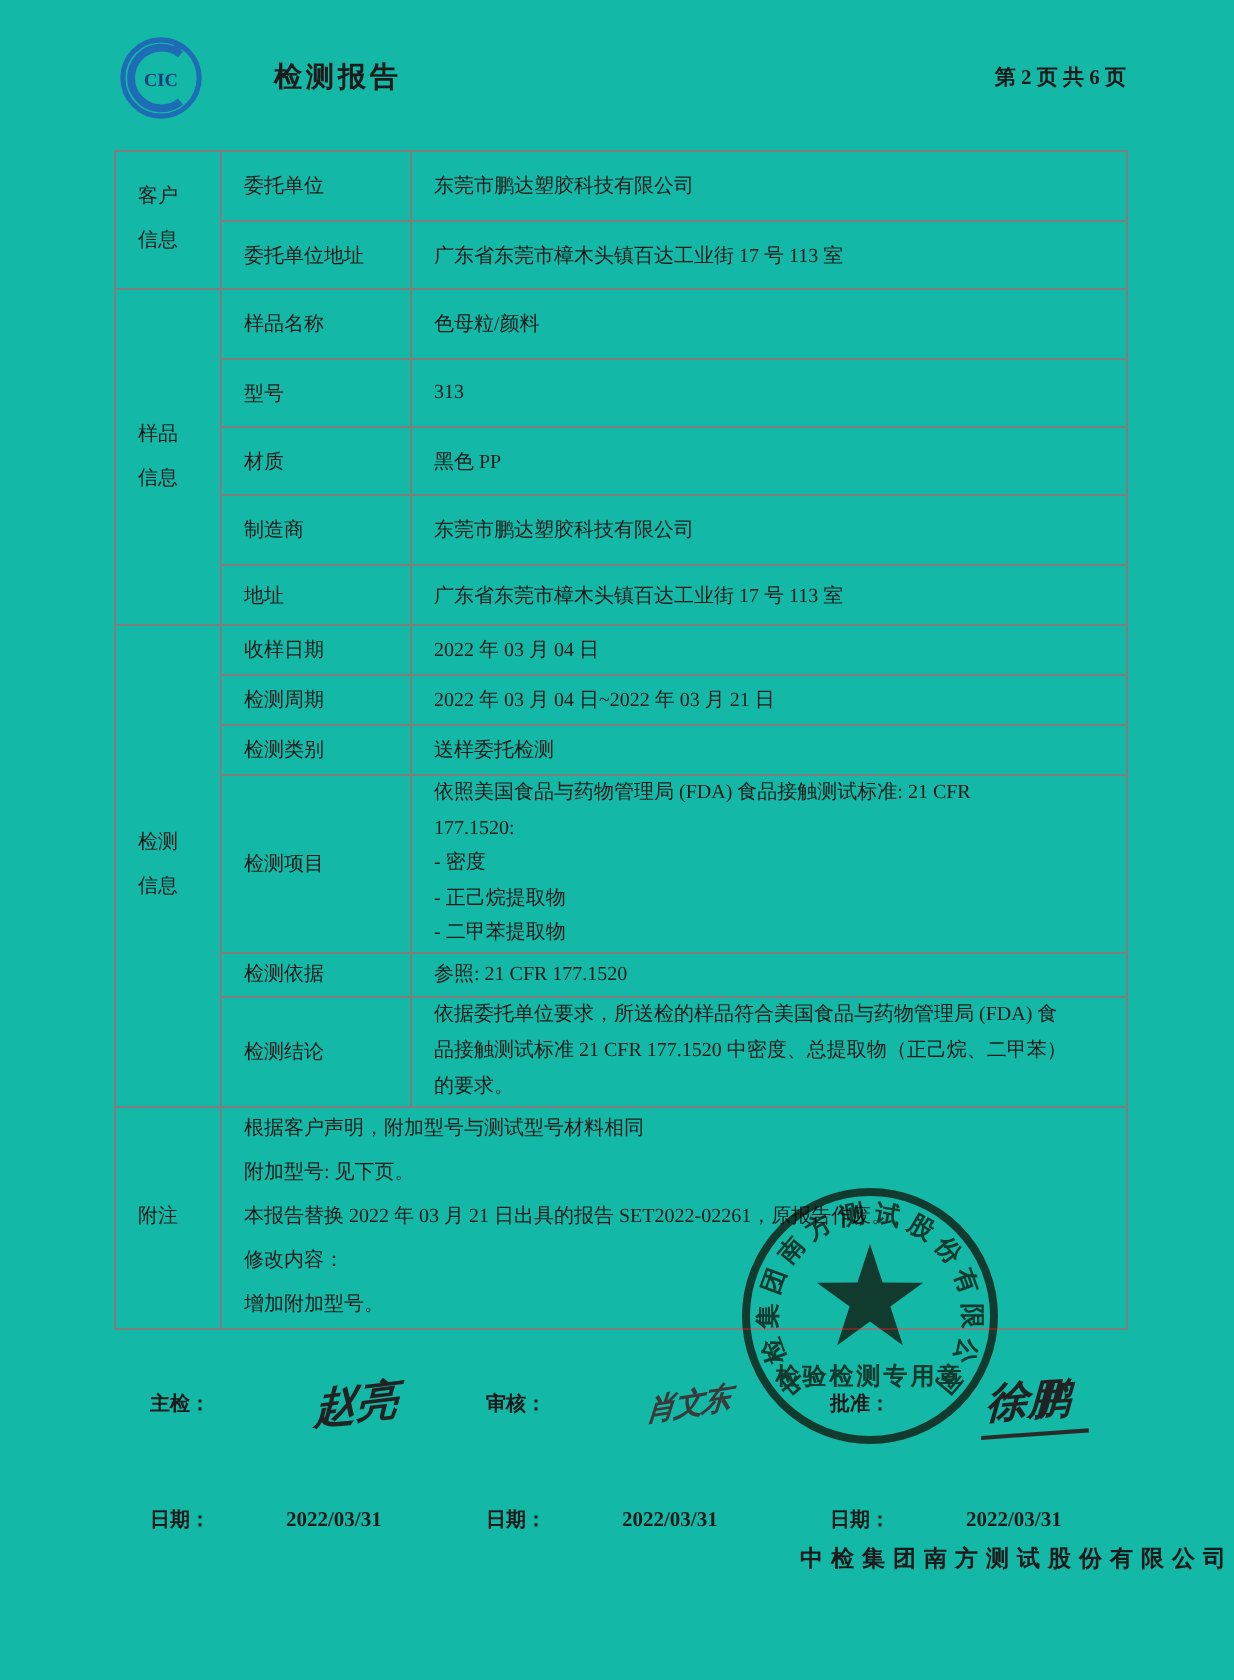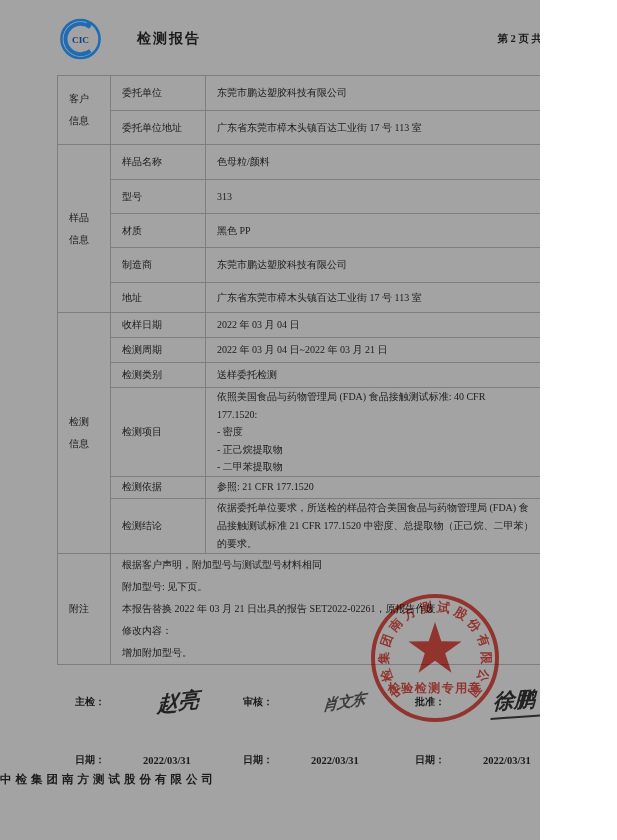--- a/index.html
+++ b/index.html
@@ -1,17 +1,17 @@
 <!DOCTYPE html>
 <html><head>
 <meta charset="utf-8">
 <style>
   html,body { margin:0; padding:0; background:#ffffff; }
   .page {
-    position:relative; width:540px; height:840px; background:#a3a3a3;
+    position:relative; width:617px; height:840px; background:#14b8a6;
     font-family:"Liberation Serif","DejaVu Serif",serif; color:#1b1b1b;
     overflow:hidden;
   }
   
   .hdr { position:absolute; left:57px; top:16px; width:506px; height:46px;
          display:flex; align-items:center; }
   .logo { width:47px; height:44px; flex:0 0 auto; }
   .hdr-title { margin-left:33px; font-size:14px; font-weight:bold; letter-spacing:2px; }
   .hdr-no { margin-left:46px; font-size:10.5px; font-weight:bold; white-space:nowrap; }
   .hdr-page { margin-left:auto; font-size:10.5px; font-weight:bold; white-space:nowrap; }
@@ -40,21 +40,21 @@
   .sig-3 { margin-left:36px; font-size:21px; transform:rotate(-4deg) skewX(-6deg);
            border-bottom:2px solid #2a2a2a; padding:0 10px 2px 2px; }
   
   .stamp { position:absolute; left:368px; top:591px; width:134px; height:134px;
            opacity:0.88; mix-blend-mode:multiply; pointer-events:none; }
   .stamp-char { font-size:12.5px; font-weight:bold; text-anchor:middle;
                 dominant-baseline:middle; font-family:"Liberation Serif",serif; }
   .stamp-bottom { font-size:12px; font-weight:bold; text-anchor:middle;
                   letter-spacing:1.5px; font-family:"Liberation Serif",serif; }
   
-  .ftr { position:absolute; left:0; top:772px; width:617px; text-align:left; }
+  .ftr { position:absolute; left:0; top:772px; width:617px; text-align:right; }
   .ftr-company { font-size:11.5px; font-weight:bold; letter-spacing:4px; }
   .ftr-line { font-size:9.5px; line-height:15px; }
   .ftr a { color:#0645c7; text-decoration:underline; }
 </style>
 </head>
 <body>
 
 <div class="page">
 
   <div class="hdr">
@@ -116,21 +116,21 @@
     <tr style="height:25px">
       <td class="fld">检测周期</td>
       <td>2022 年 03 月 04 日~2022 年 03 月 21 日</td>
     </tr>
     <tr style="height:25px">
       <td class="fld">检测类别</td>
       <td>送样委托检测</td>
     </tr>
     <tr style="height:88px">
       <td class="fld">检测项目</td>
-      <td class="prewrap items">依照美国食品与药物管理局 (FDA) 食品接触测试标准: 40 CFR
+      <td class="prewrap items">依照美国食品与药物管理局 (FDA) 食品接触测试标准: 21 CFR
 177.1520:
 - 密度
 - 正己烷提取物
 - 二甲苯提取物</td>
     </tr>
     <tr style="height:22px">
       <td class="fld">检测依据</td>
       <td>参照: 21 CFR 177.1520</td>
     </tr>
     <tr style="height:54px">

